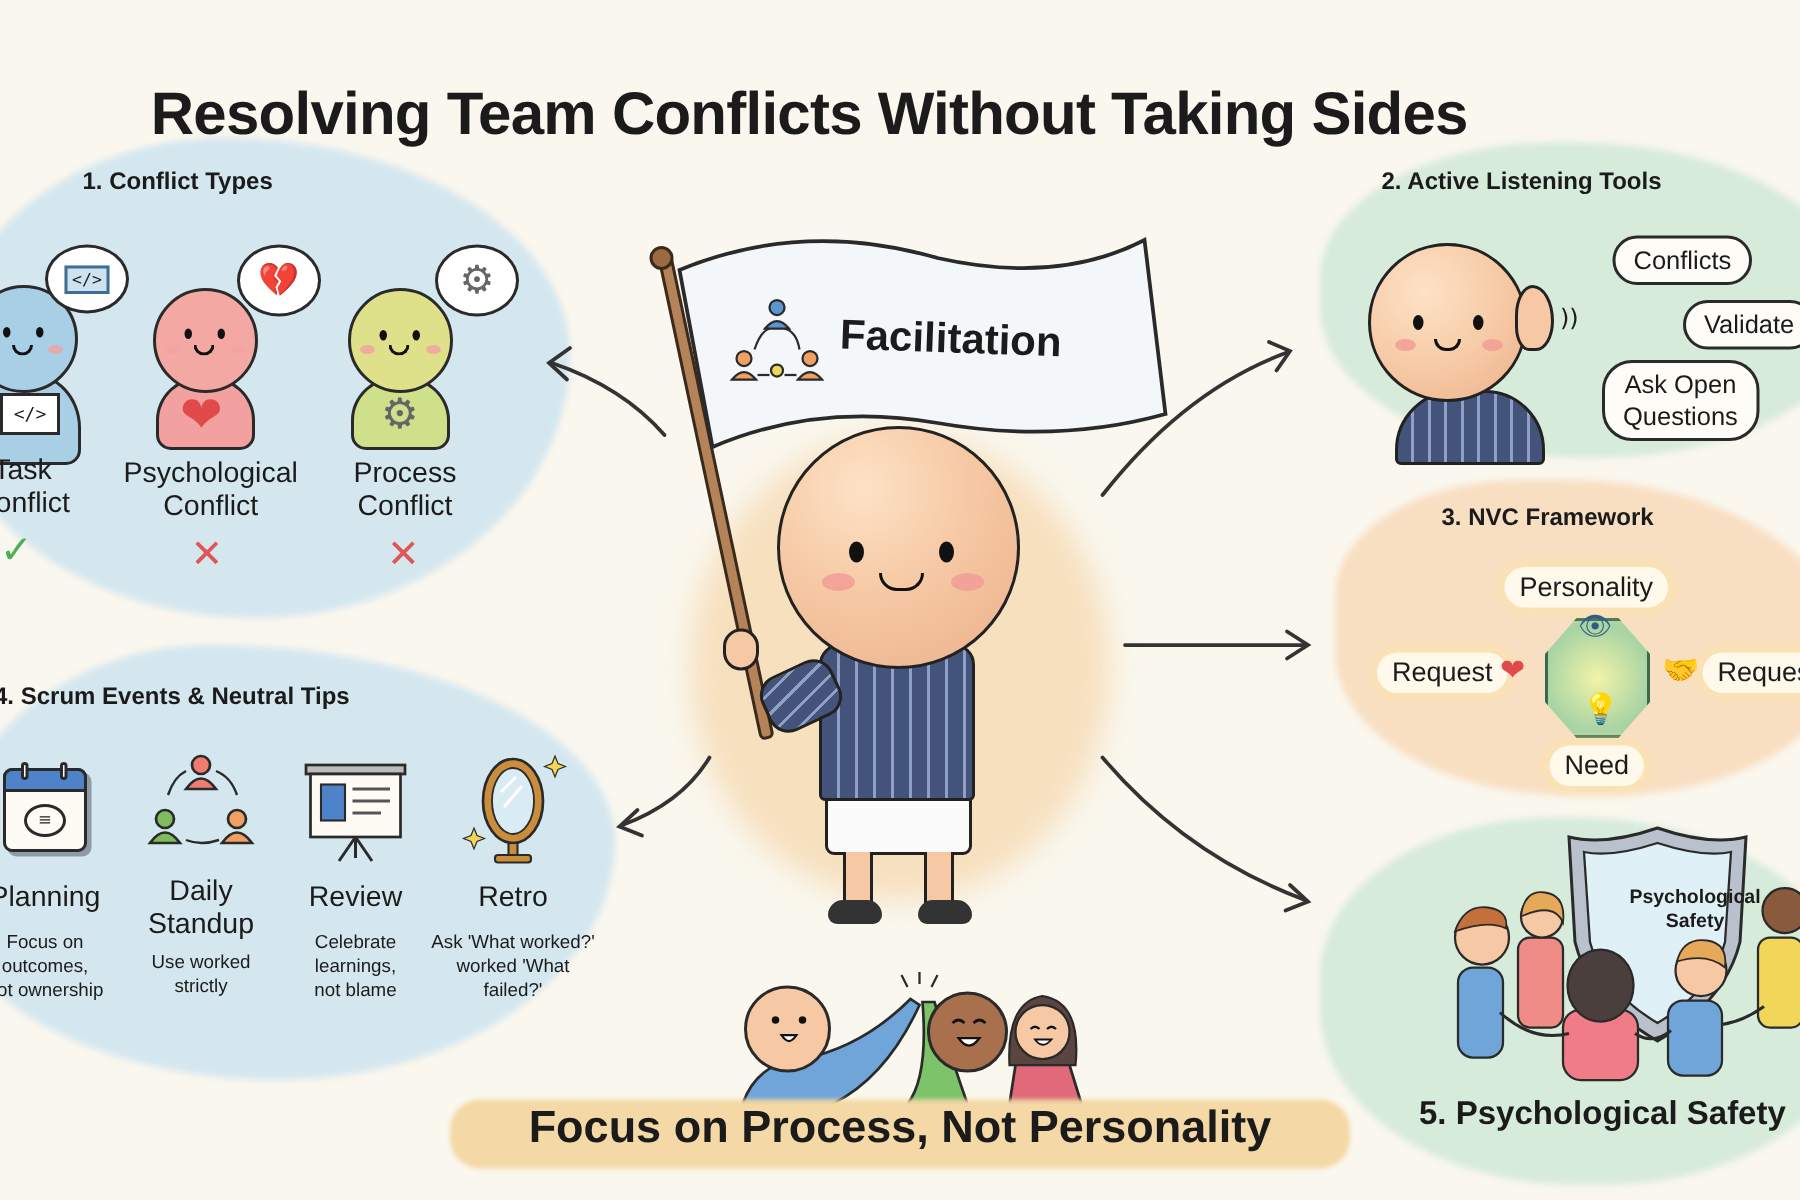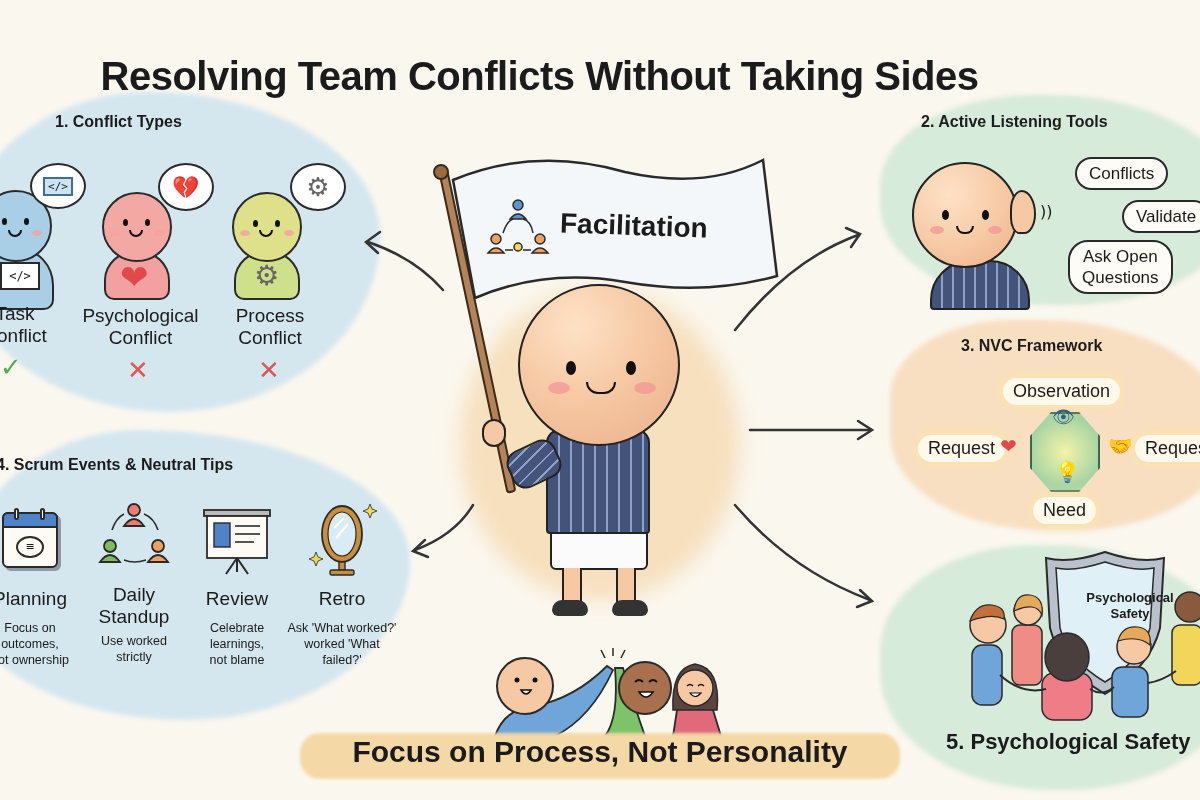--- a/index.html
+++ b/index.html
@@ -305,21 +305,21 @@
 </div>
 <div class="speech" style="left:1075px; top:157px;">Conflicts</div>
 <div class="speech" style="left:1122px; top:200px;">Validate</div>
 <div class="speech" style="left:1068px; top:240px; white-space:normal;">
   <div>Ask Open</div>
   <div>Questions</div>
 </div>
 
 <div class="abs section-title" style="left:961px; top:337px;">3. NVC Framework</div>
 <div class="abs" style="left:1030px; top:412px; width:70px; height:80px; background:radial-gradient(circle,#f3f3a8 0%,#a8d4a4 70%); border:2px solid #3a6a4a; clip-path:polygon(30% 0,70% 0,100% 30%,100% 70%,70% 100%,30% 100%,0 70%,0 30%);"></div>
-<div class="nvc-label" style="left:1003px; top:378px;">Observation</div>
+<div class="nvc-label" style="left:1003px; top:378px;">Personality</div>
 <div class="abs" style="left:1052px; top:406px; font-size:18px; color:#2d5d8a;">👁</div>
 <div class="nvc-label" style="left:918px; top:435px;">Request</div>
 <div class="abs" style="left:1000px; top:434px; font-size:20px; color:#e04a4a;">❤</div>
 <div class="abs" style="left:1108px; top:434px; font-size:20px;">🤝</div>
 <div class="nvc-label" style="left:1135px; top:435px;">Request</div>
 <div class="abs" style="left:1055px; top:460px; font-size:20px;">💡</div>
 <div class="nvc-label" style="left:1033px; top:497px;">Need</div>
 
 <div class="abs" style="left:1040px; top:548px; width:130px; height:150px;">
   <svg width="130" height="150" viewBox="0 0 130 150">

